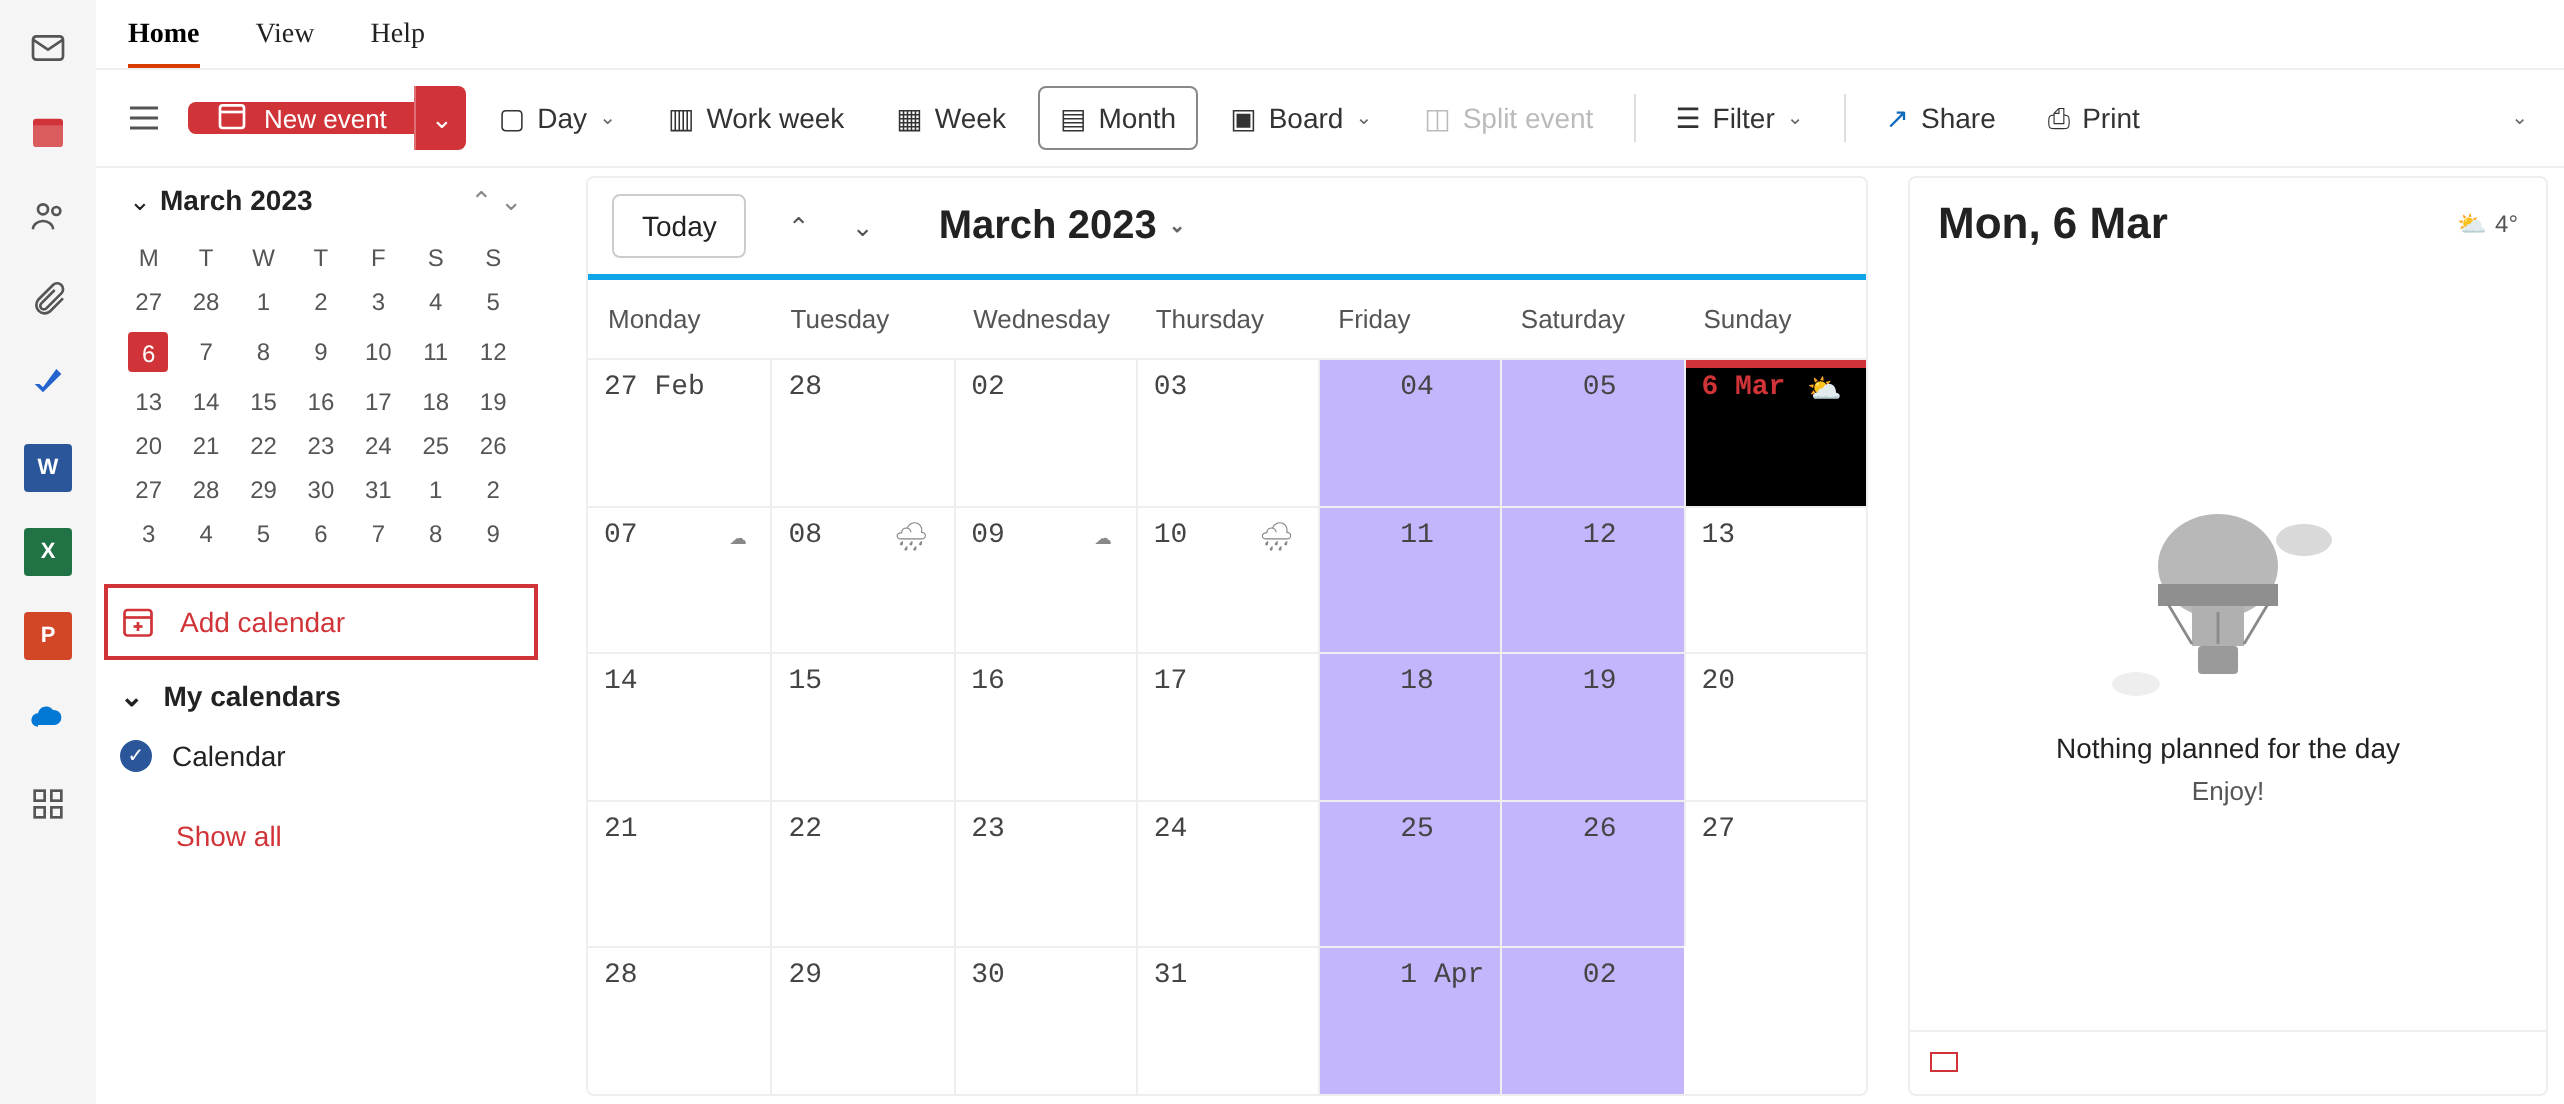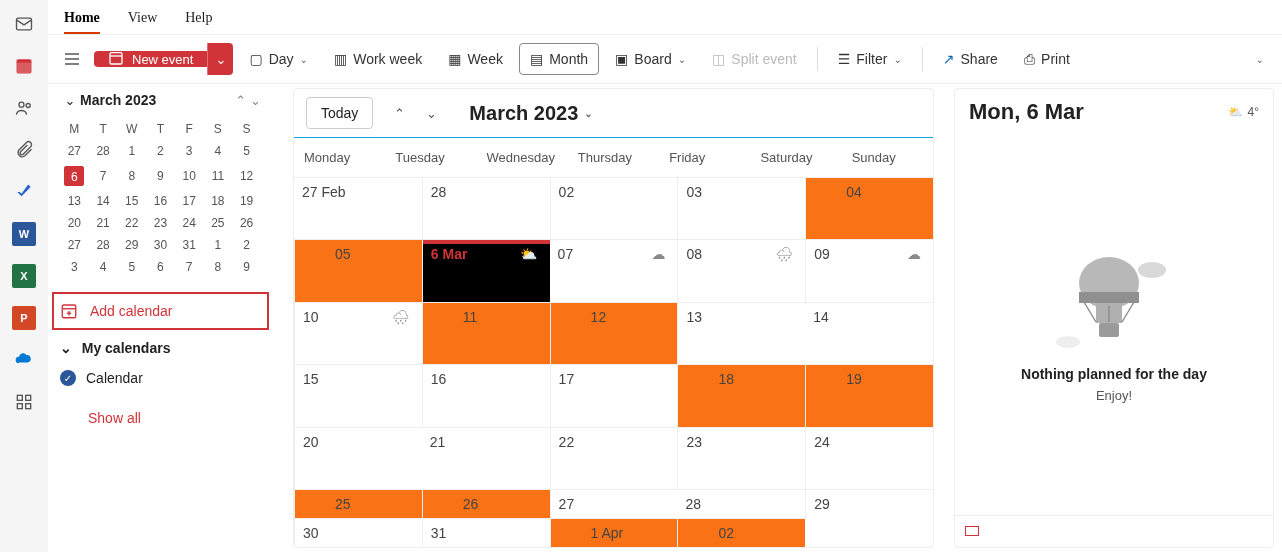--- a/index.html
+++ b/index.html
@@ -45,37 +45,37 @@
   .dot { width:16px; height:16px; border-radius:50%; background:#2b579a; display:flex; align-items:center; justify-content:center;}
   .dot::after{content:"✓"; color:#fff; font-size:10px;}
   .showall { margin-top:24px; margin-left:28px; color:#d13438; font-size:14px; cursor:pointer;}
   
   .cal { flex:1; border:1px solid #eee; margin:4px 20px; display:flex; flex-direction:column; border-radius:4px; overflow:hidden;}
   .calhdr { display:flex; align-items:center; gap:12px; padding:8px 12px;}
   .todaybtn { height:32px; border:1px solid #ccc; border-radius:4px; padding:0 14px; font-size:14px; cursor:pointer; display:flex; align-items:center;}
   .nav2 { display:flex; gap:4px;}
   .nav2 .n { width:28px; height:28px; display:flex; align-items:center; justify-content:center; cursor:pointer; color:#555;}
   .title { font-size:20px; font-weight:600; margin-left:12px; display:flex; align-items:center; gap:6px;}
-  .dow { display:flex; border-top:1px solid #0ea5e9;}
+  .dow { display:flex; border-top:3px solid #0ea5e9;}
   .dow div { flex:1; padding:12px 10px; font-size:13px; color:#555;}
-  .grid { flex:1; display:grid; grid-template-columns:repeat(5,1fr); grid-template-rows:repeat(5,1fr); }
+  .grid { flex:1; display:grid; grid-template-columns:repeat(7,1fr); grid-template-rows:repeat(5,1fr);font-family:Liberation Mono, monospace; }
   .cell { border-top:1px solid #eee; border-left:1px solid #eee; padding:6px 8px; font-size:14px; color:#444; position:relative; cursor:pointer;}
   .cell:first-child, .cell:nth-child(7n+1){ border-left:none;}
   .cell .wx { position:absolute; right:12px; top:6px; color:#888; font-size:14px;}
   .cell.today { background:#000000;}
   .cell.today .dl { color:#d13438; font-weight:700;}
   .cell.today::before { content:""; position:absolute; left:0; right:0; top:0; height:4px; background:#d13438;}
-  .cell.weekend { background:#f97316;padding-left:40px;}
+  .cell.weekend { background:#c4b5fd;padding-left:40px;}
   
   .agenda { width:320px; min-width:320px; border:1px solid #eee; margin:4px 8px 4px 0; border-radius:4px; display:flex; flex-direction:column; overflow:hidden;}
   .agh { padding:10px 14px; display:flex; align-items:center; justify-content:space-between;}
   .agh .d { font-weight:700; font-size:22px;}
   .agh .w { font-size:12px; color:#555; display:flex; align-items:center; gap:4px;}
   .agc { flex:1; display:flex; flex-direction:column; align-items:center; justify-content:center;}
-  .agc .msg1 { font-weight:700; font-size:14px; margin-top:8px;}
+  .agc .msg1 { font-weight:400; font-size:14px; margin-top:8px;}
   .agc .msg2 { font-size:13px; color:#555; margin-top:6px;}
   .agf { border-top:1px solid #eee; padding:8px 10px; color:#d13438; font-size:13px;}
   .agf .rec { width:14px; height:10px; border:1.5px solid #d13438; display:inline-block;}
 </style>
 </head>
 <body>
 
 <div class="rail">
   <div class="ic">
       <svg viewBox="0 0 24 24" fill="none" stroke="currentColor" stroke-width="1.6">

